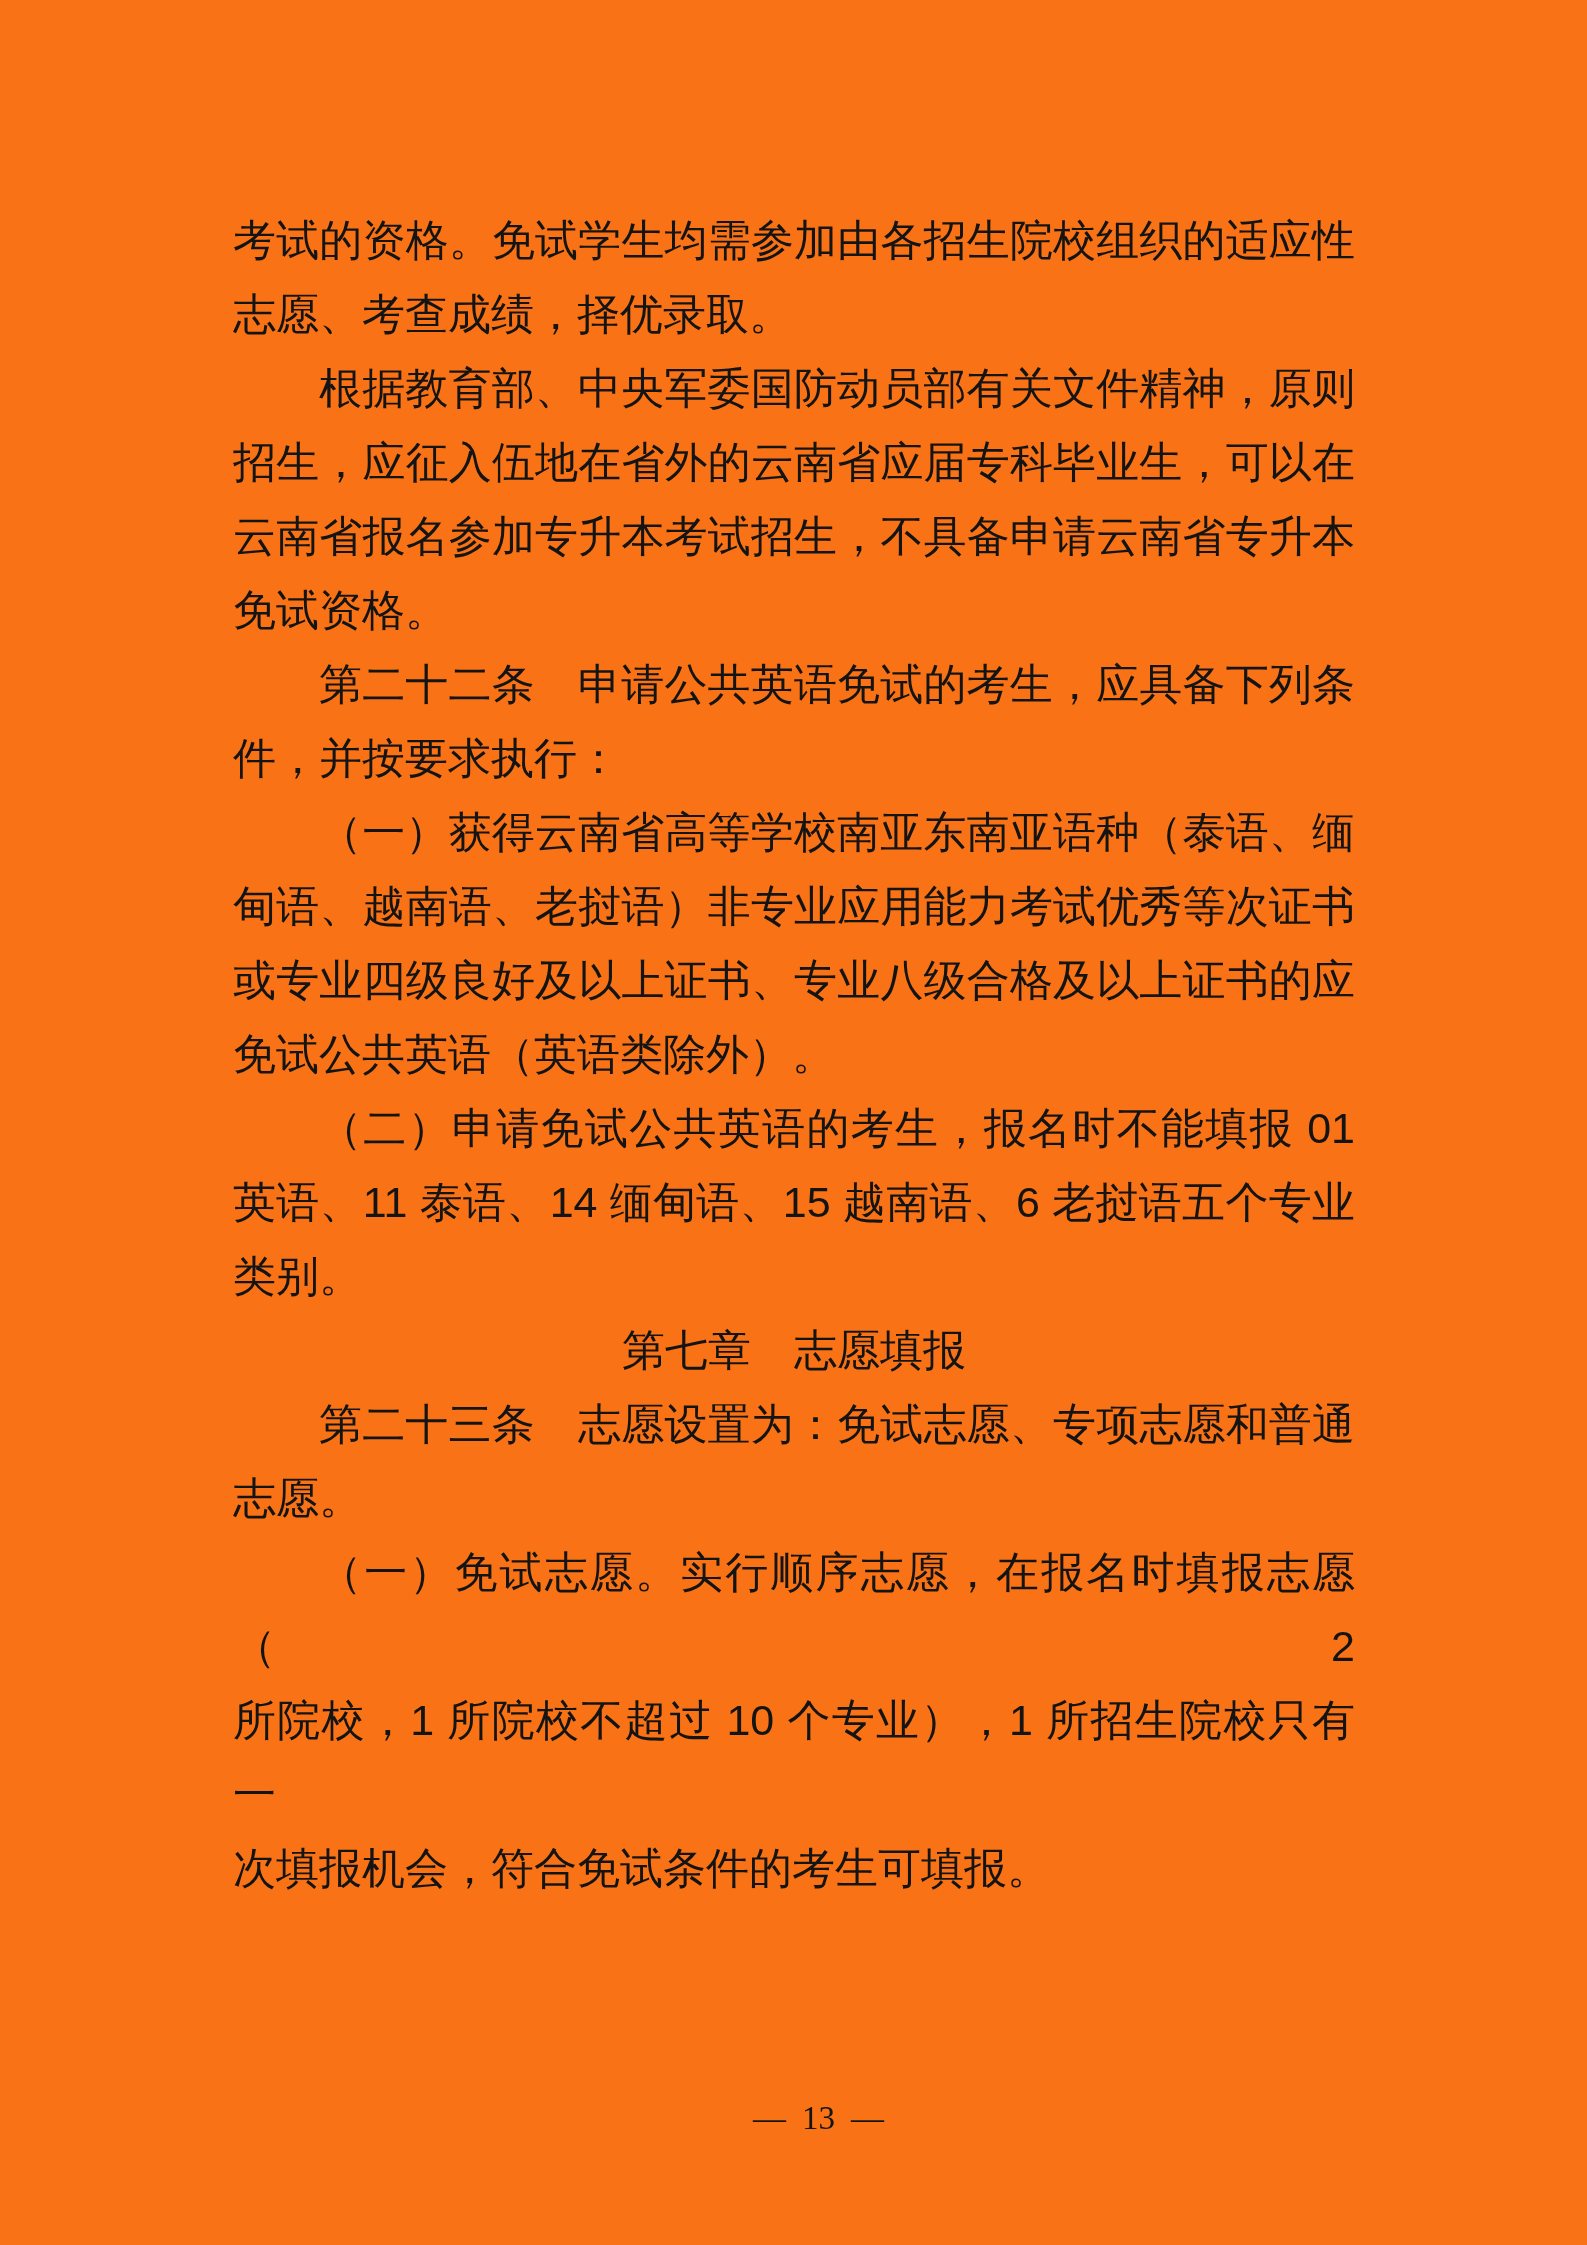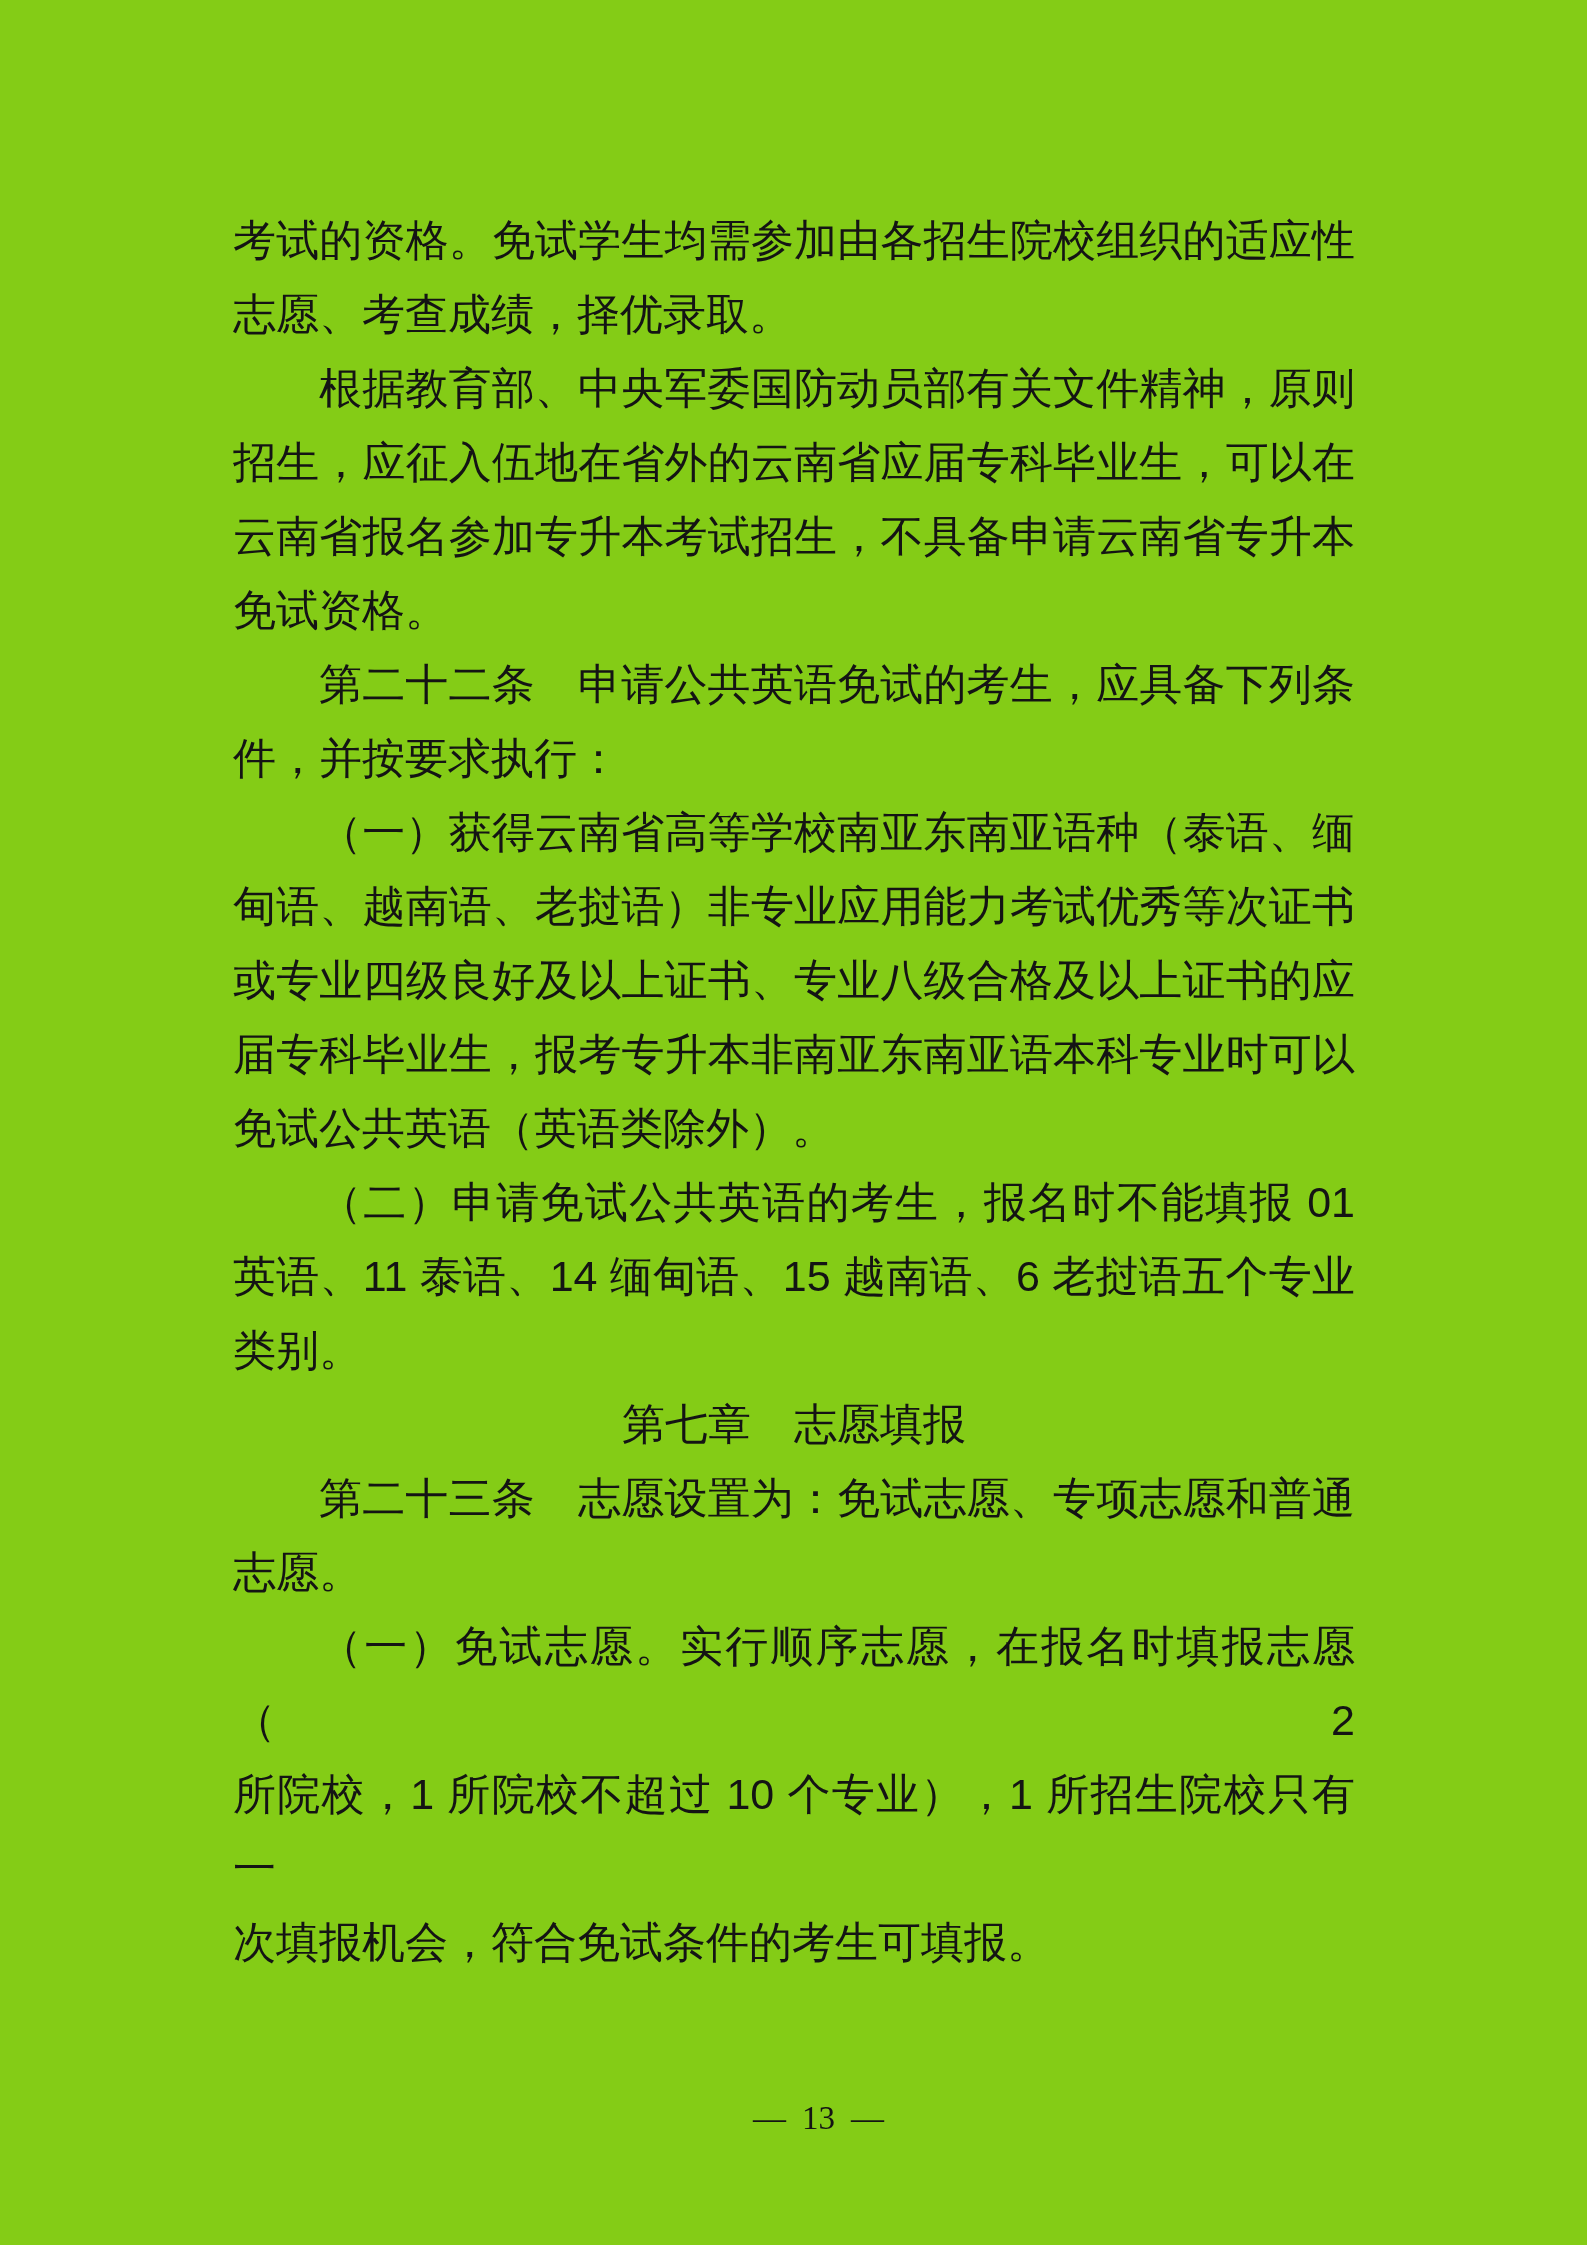--- a/index.html
+++ b/index.html
@@ -4,21 +4,21 @@
 <style>
   html, body {
     margin: 0;
     padding: 0;
     background: #ffffff;
   }
   .page {
     position: relative;
     width: 1587px;
     height: 2245px;
-    background: #84cc16;
+    background: #f97316;
     overflow: hidden;
     font-family: "Liberation Sans", sans-serif;
     color: #141414;
   }
   .content {
     position: absolute;
     left: 233px;
     top: 203px;
     width: 1122px;
   }
@@ -82,21 +82,20 @@
         <div class="line last">免试资格。</div>
       </div>
       <div class="paragraph">
         <div class="line indent">第二十二条　申请公共英语免试的考生，应具备下列条</div>
         <div class="line last">件，并按要求执行：</div>
       </div>
       <div class="paragraph">
         <div class="line indent">（一）获得云南省高等学校南亚东南亚语种（泰语、缅</div>
         <div class="line">甸语、越南语、老挝语）非专业应用能力考试优秀等次证书</div>
         <div class="line">或专业四级良好及以上证书、专业八级合格及以上证书的应</div>
-        <div class="line">届专科毕业生，报考专升本非南亚东南亚语本科专业时可以</div>
         <div class="line last">免试公共英语（英语类除外）。</div>
       </div>
       <div class="paragraph">
         <div class="line indent">（二）申请免试公共英语的考生，报名时不能填报 01</div>
         <div class="line">英语、11 泰语、14 缅甸语、15 越南语、6 老挝语五个专业</div>
         <div class="line last">类别。</div>
       </div>
       <div class="chapter-heading">第七章　志愿填报</div>
       <div class="paragraph">
         <div class="line indent">第二十三条　志愿设置为：免试志愿、专项志愿和普通</div>

